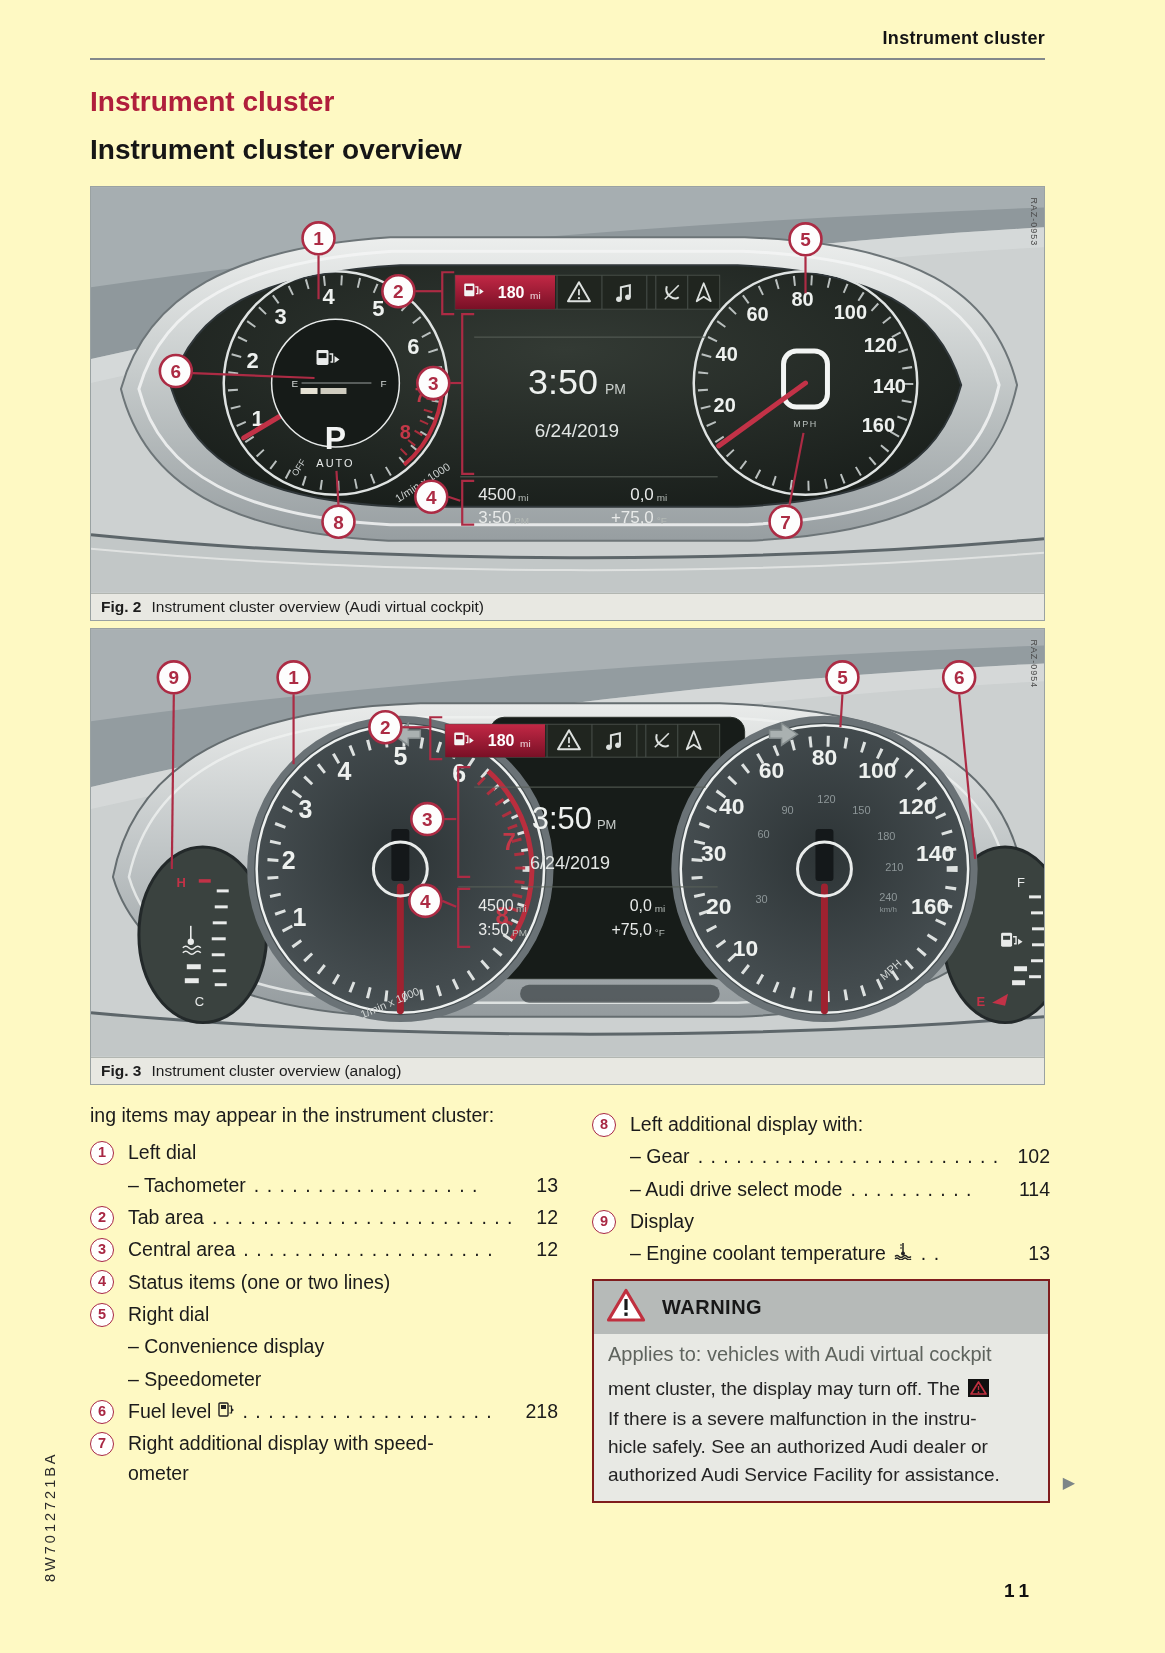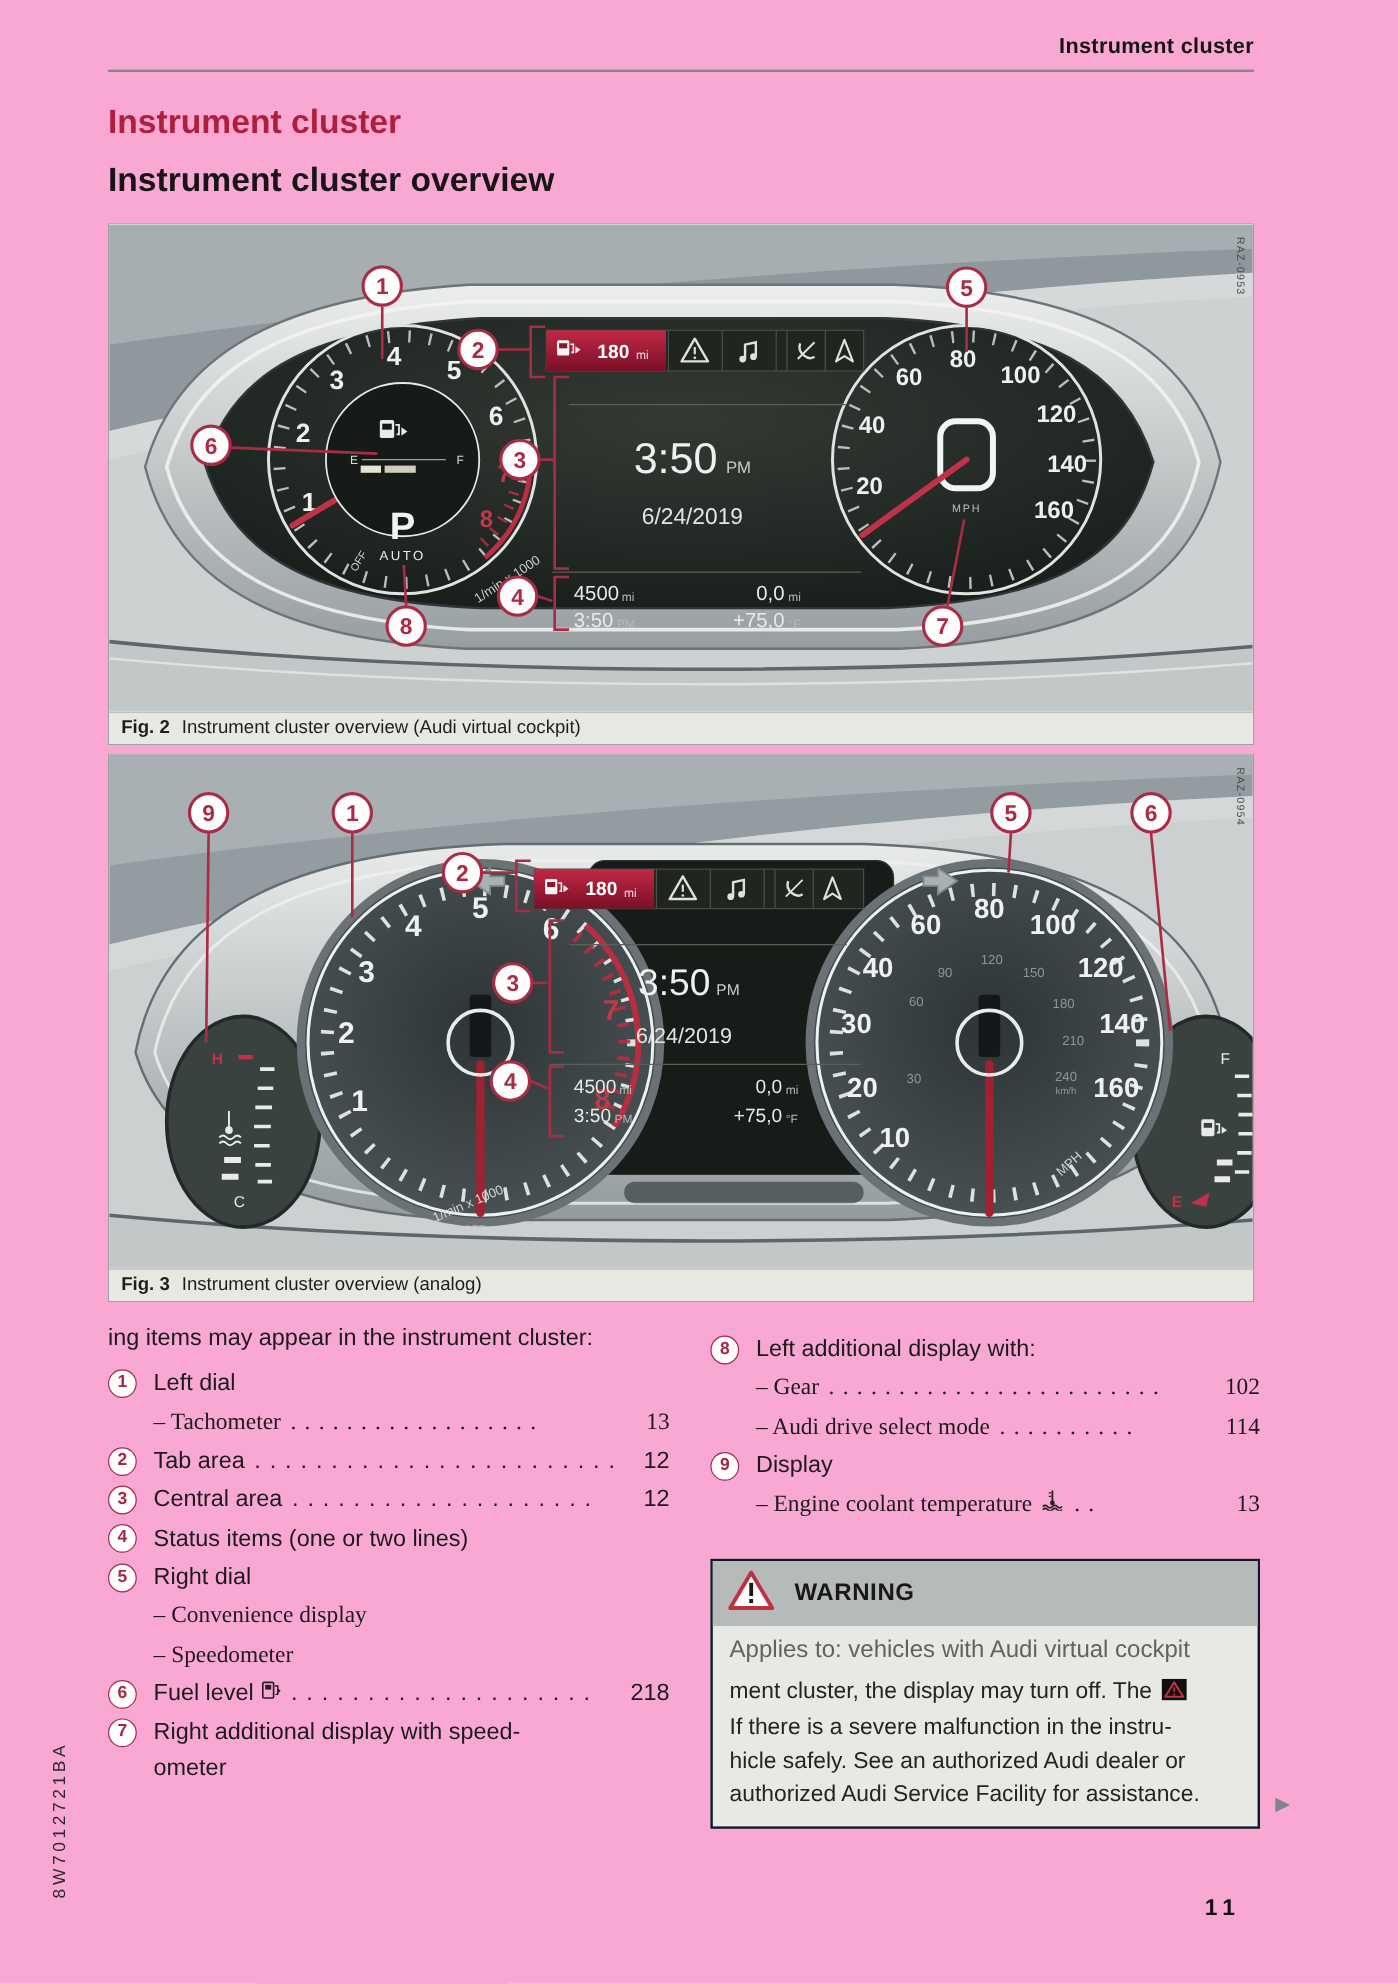--- a/index.html
+++ b/index.html
@@ -1,17 +1,17 @@
 <!DOCTYPE html>
 <html><head>
 <meta charset="utf-8">
 <style>
   * { margin:0; padding:0; box-sizing:border-box; }
   body { background:#e9e9e7; font-family:"Liberation Sans", sans-serif; }
-  .page { position:relative; width:1165px; height:1653px; background:#f9a8d4; margin:0 auto; overflow:hidden; }
+  .page { position:relative; width:1165px; height:1653px; background:#fef9c3; margin:0 auto; overflow:hidden; }
 
   .topbar { position:absolute; left:90px; top:28px; width:955px; border-bottom:2px solid #83898b;
             padding-bottom:9px; text-align:right; font-size:18px; font-weight:bold; color:#141414; letter-spacing:.3px; }
   .h-red   { position:absolute; left:90px; top:86px;  font-size:28px; font-weight:bold; color:#b01e3c; }
   .h-black { position:absolute; left:90px; top:134px; font-size:28px; font-weight:bold; color:#161616; }
 
   .fig { position:absolute; left:90px; width:955px; border:1px solid #9aa2a2; background:#fff; }
   #fig2 { top:186px; }
   #fig3 { top:628px; }
   .fig-art { position:relative; overflow:hidden; background:#cdd1d1; }
@@ -31,28 +31,28 @@
   .callout-num { font-size:19px; font-weight:bold; fill:#ac2b44; text-anchor:middle; }
   .refcode { font-size:9px; fill:#4c4c4c; letter-spacing:1px; }
 
   .col-left  { position:absolute; left:90px;  top:1100px; width:468px; }
   .col-right { position:absolute; left:592px; top:1100px; width:458px; }
   .intro { font-size:19.5px; line-height:1.55; color:#1b1b1b; margin-bottom:10px; white-space:nowrap; }
   .row { display:flex; align-items:baseline; font-size:19.5px; color:#1b1b1b; margin:7px 0; line-height:1.3; }
   .circ { flex:none; width:24px; height:24px; border:1.8px solid #a82743; border-radius:50%;
           color:#a82743; font-weight:bold; font-size:14.5px; line-height:21px; text-align:center;
           margin-right:14px; align-self:center; background:#fff; }
-  .row.sub  { padding-left:38px;font-family:Liberation Serif, serif; }
+  .row.sub  { padding-left:38px; }
   .row.cont { padding-left:38px; margin-top:-3px; }
   .lbl { white-space:nowrap; }
   .dots { flex:1 1 0; overflow:hidden; white-space:nowrap; margin:0 8px; letter-spacing:1px; color:#1b1b1b; }
   .pg { flex:none; min-width:36px; text-align:right; }
   .inline-icon { vertical-align:-3px; margin-left:7px; }
 
-  .warn { margin-top:32px; border:2px solid #0f172a; background:#e8e9e4; position:relative; }
+  .warn { margin-top:12px; border:2px solid #7f1d1d; background:#e8e9e4; position:relative; }
   .warn-head { background:#b6bab8; padding:7px 12px; display:flex; align-items:center; gap:16px; }
   .warn-title { font-size:20px; font-weight:bold; color:#181818; letter-spacing:.5px; }
   .warn-body { padding:9px 14px 12px; overflow:hidden; }
   .warn-applies { font-size:20px; color:#5f645e; margin-bottom:9px; white-space:nowrap; }
   .warn-line { font-size:19px; color:#242424; line-height:1.48; white-space:nowrap; }
   .badge { display:inline-block; vertical-align:-2px; margin-left:8px; }
   .warn-arrow { position:absolute; right:-27px; bottom:9px; color:#7d8688; font-size:16px; }
 
   .side-code { position:absolute; left:42px; top:1582px; transform:rotate(-90deg); transform-origin:0 0;
                font-size:14.5px; letter-spacing:3px; color:#2a2a2a; white-space:nowrap; }

